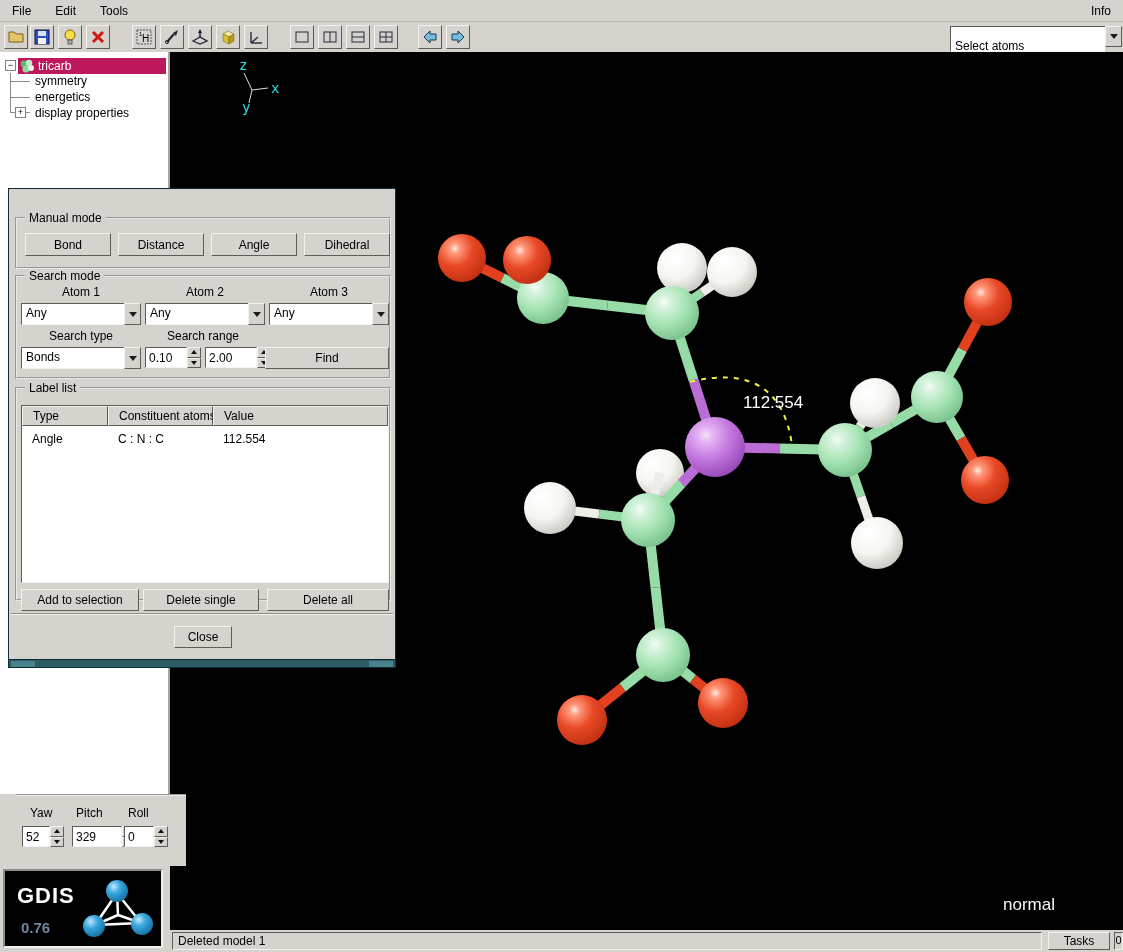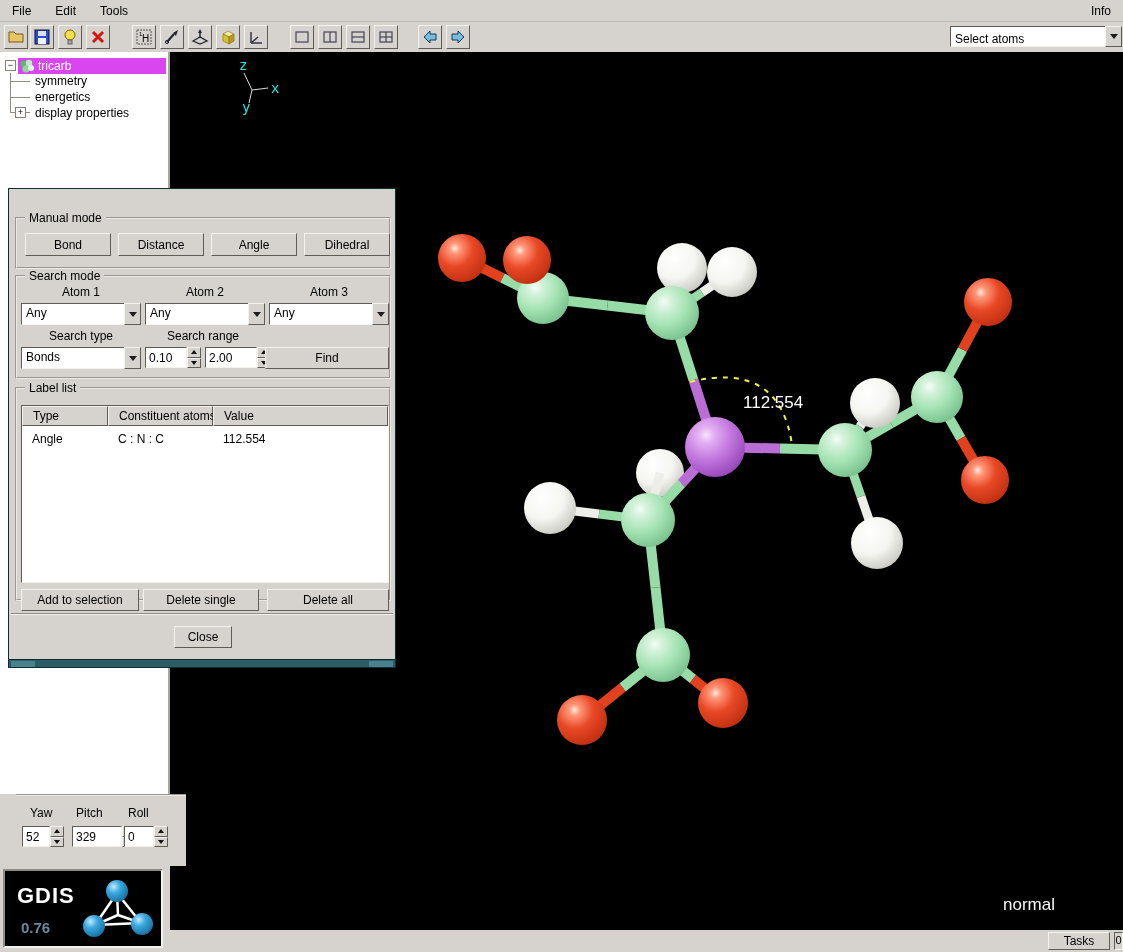--- a/index.html
+++ b/index.html
@@ -14,21 +14,21 @@
   #menubar { position:absolute; left:0; top:0; width:1123px; height:22px; background:#d6d3ce;
              display:flex; align-items:center; border-bottom:1px solid #bdb9b2; }
   #menubar .mitem { padding:2px 12px; }
   #menubar .spacer { flex:1; }
 
   
   #toolbar { position:absolute; left:0; top:22px; width:1123px; height:30px; background:#d6d3ce; }
   .tb-btn { position:absolute; top:3px; width:24px; height:24px; }
   #select-atoms { position:absolute; left:950px; top:4px; width:172px; height:21px; display:flex; }
   #select-atoms .cb-entry { flex:1; background:#fff; border-top:1px solid #5f5b55; border-left:1px solid #5f5b55;
-                            border-right:none; border-bottom:1px solid #f4f2ec; padding:5px 4px; }
+                            border-right:none; border-bottom:1px solid #f4f2ec; padding:12px 4px; }
   .cb-arrow-btn { width:17px; height:100%; }
   .tri-down { width:0; height:0; border-left:4px solid transparent; border-right:4px solid transparent; border-top:5px solid #1c1c1c; }
 
   
   #tree-panel { position:absolute; left:0; top:52px; width:170px; height:742px; background:#fff;
                 border-right:2px solid #a8a49c; }
   .tree-row { position:absolute; height:16px; display:flex; align-items:center; }
   .expander { position:absolute; width:11px; height:11px; background:#fff; border:1px solid #848078;
               font-size:9px; line-height:9px; text-align:center; color:#000; }
   .tree-label { padding:1px 3px; }
@@ -213,21 +213,21 @@
   <div id="select-atoms">
     <div class="cb-entry">Select atoms</div>
     <div class="cb-arrow-btn raised btn">
       <div class="tri-down"></div>
     </div>
   </div>
 </div>
 
 <div id="tree-panel">
   <div class="expander" style="left:5px; top:8px;">−</div>
-  <div id="tree-root-row" class="tree-row" style="background:#d946ef;">
+  <div id="tree-root-row" class="tree-row" style="background:#be185d;">
     <svg width="16" height="15" style="margin-left:1px">
       <circle cx="5" cy="5" r="3.4" fill="#5cb96c"></circle>
       <circle cx="10" cy="4" r="3.2" fill="#c2ecc9"></circle>
       <circle cx="7" cy="10" r="3.6" fill="#8ed89c"></circle>
       <circle cx="12" cy="9" r="3" fill="#e4f6e7"></circle>
     </svg>
     <span class="tree-label" id="tree-root-label">tricarb</span>
   </div>
   <div class="tree-line" style="left:10px; top:21px; width:1px; height:39px;"></div>
   <div class="tree-line" style="left:10px; top:29px; width:20px; height:1px;"></div>
@@ -501,15 +501,16 @@
       <text x="16" y="62" font-size="15" font-weight="bold" fill="#6e86a0">0.76</text>
       <path d="M112,22 L90,54 M112,22 L136,52 M90,54 L136,52 M112,22 L113,44 M90,54 L113,44 M136,52 L113,44" stroke="#ffffff" stroke-width="2.5" fill="none"></path>
       <circle cx="112" cy="20" r="11" fill="url(#grad-logo)"></circle>
       <circle cx="89" cy="55" r="11" fill="url(#grad-logo)"></circle>
       <circle cx="137" cy="53" r="11" fill="url(#grad-logo)"></circle>
     </svg>
   </div>
 </div>
 
 <div id="statusbar">
+  <div id="status-msg">Deleted model 1</div>
   <div id="tasks-btn" class="raised btn">Tasks</div>
   <div id="task-count">0</div>
 </div>
 
 </body></html>

